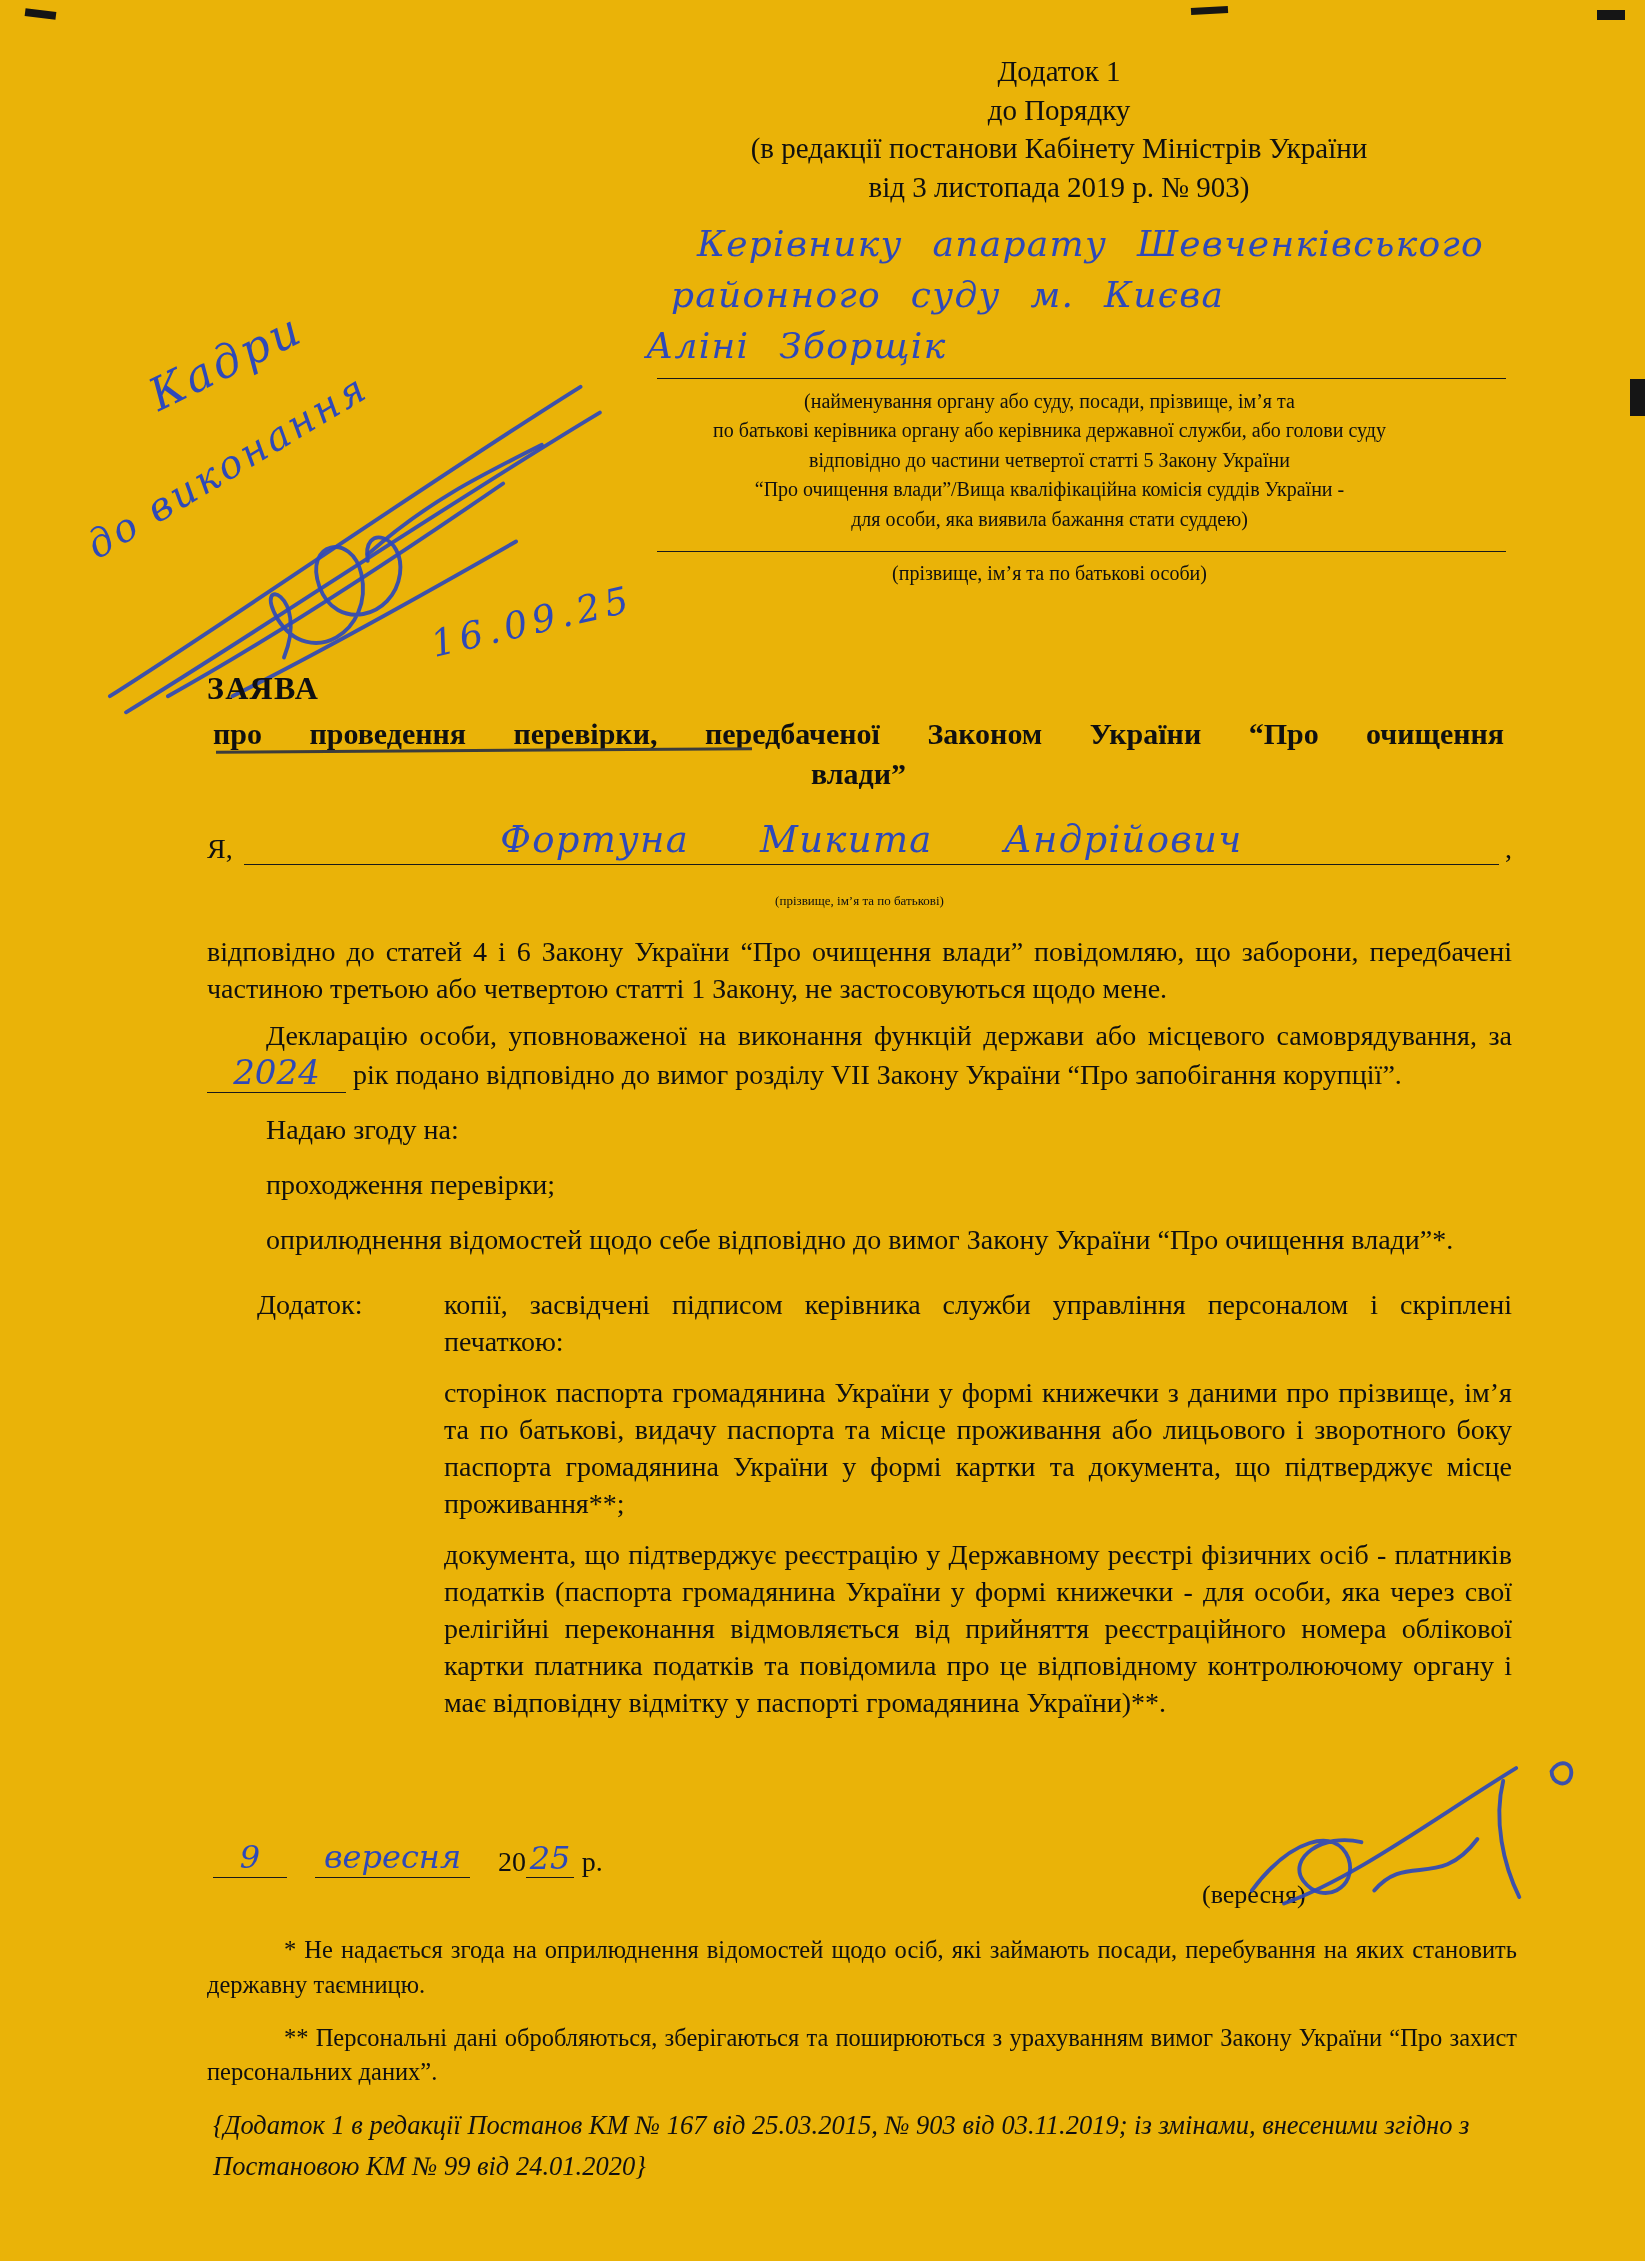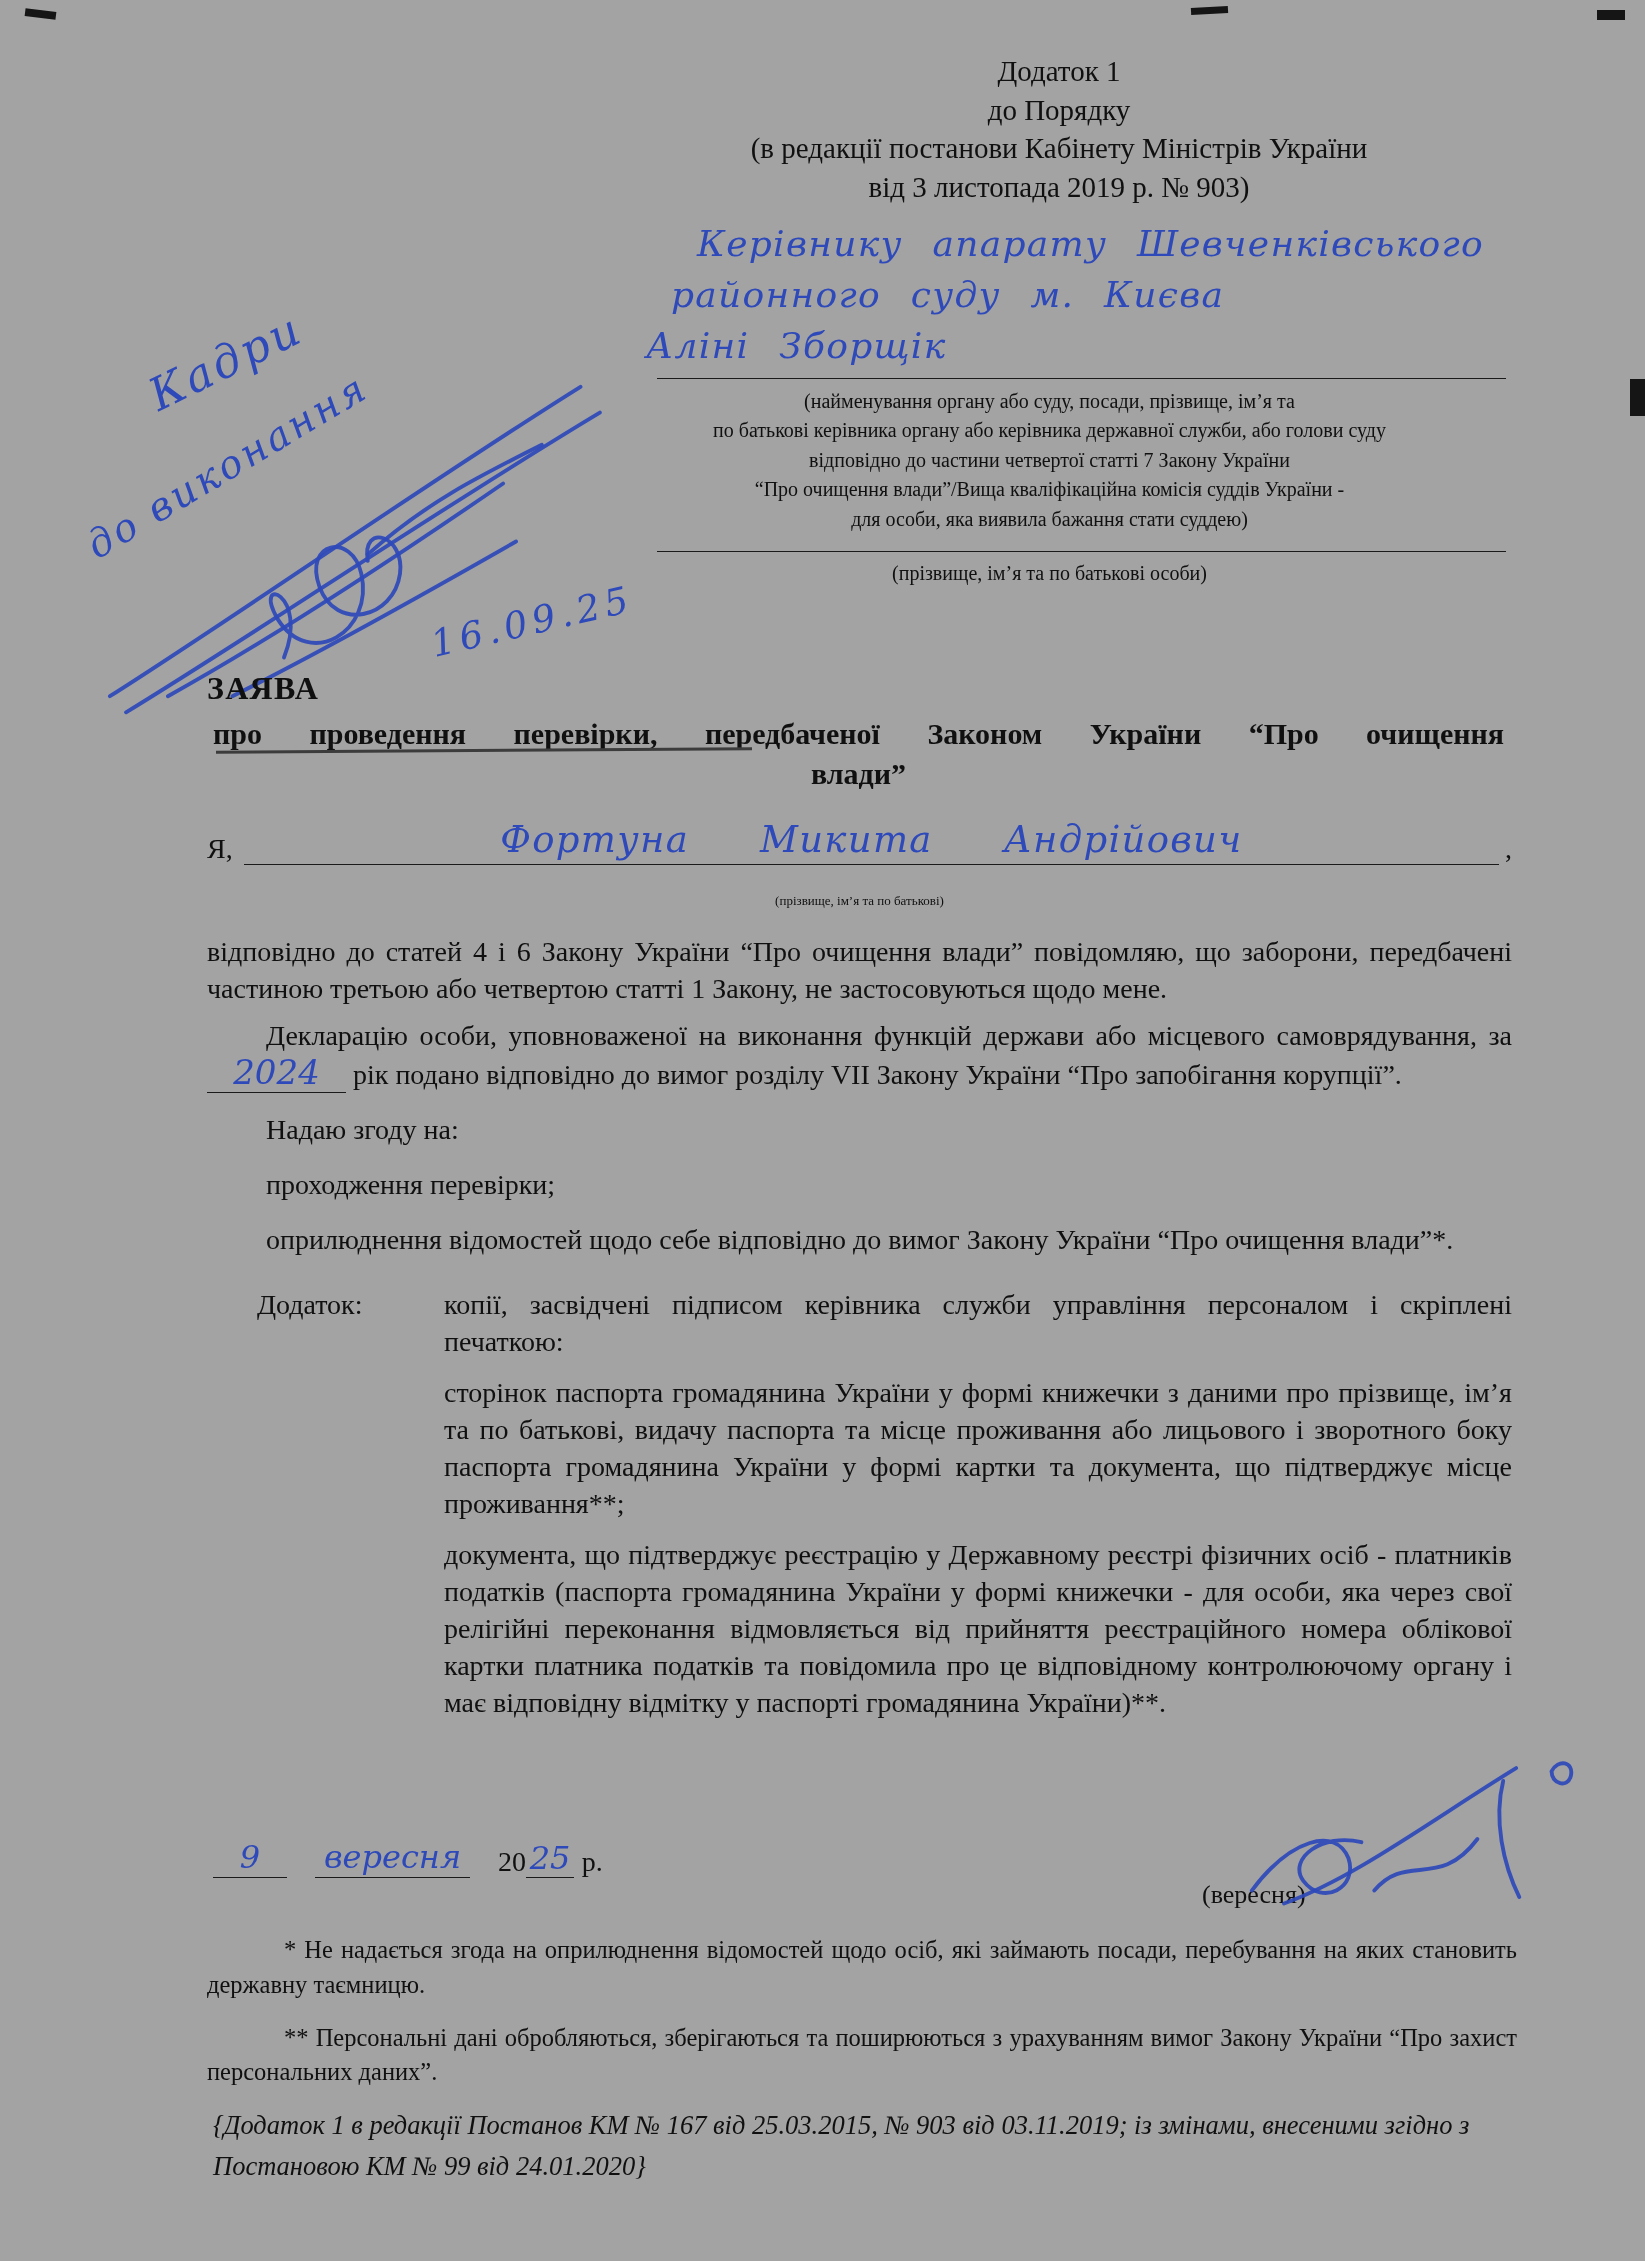--- a/index.html
+++ b/index.html
@@ -1,20 +1,20 @@
 <!DOCTYPE html>
 <html style="--ink: #2e49b9;font-size:10.3px"><head>
 <meta charset="utf-8">
 <style>
   :root { --ink:#2e49b9; }
   * { margin:0; padding:0; box-sizing:border-box; }
   html,body { background:#6f6f6f; }
   .page {
     position:relative; width:1646px; height:2261px; margin:0 auto;
-    background:#a3a3a3; color:#101010; overflow:hidden;
+    background:#eab308; color:#101010; overflow:hidden;
     font-family:"Liberation Serif", serif; font-size:28px;
   }
   
   .artifact { position:absolute; background:#151515; }
   .a1 { left:24.5px;  top:10.3px;  width:31px; height:8.4px; transform:rotate(7deg); }
   .a2 { left:1191px;top:6.5px;  width:37px; height:7px; transform:rotate(-3deg); }
   .a3 { left:1597px;top:10.3px;  width:28px; height:9.7px; }
   .a4 { left:1630px;top:379px; width:15.5px; height:37px; }
 
   
@@ -111,21 +111,21 @@
   <div class="ann-vyk hw">до виконання</div>
   <div class="ann-date hw">16.09.25</div>
 
   <div class="addressee">
     <div class="hw-line hw l1">Керівнику апарату Шевченківського</div>
     <div class="hw-line hw l2">районного суду м. Києва</div>
     <div class="hw-line hw l3">Аліні Зборщік</div>
     <div class="rule r1"></div>
     <div class="caption">(найменування органу або суду, посади, прізвище, ім’я та</div>
     <div class="caption">по батькові керівника органу або керівника державної служби, або голови суду</div>
-    <div class="caption">відповідно до частини четвертої статті 7 Закону України</div>
+    <div class="caption">відповідно до частини четвертої статті 5 Закону України</div>
     <div class="caption">“Про очищення влади”/Вища кваліфікаційна комісія суддів України -</div>
     <div class="caption">для особи, яка виявила бажання стати суддею)</div>
     <div class="rule r2"></div>
     <div class="caption">(прізвище, ім’я та по батькові особи)</div>
   </div>
 
   <div class="doc-title">ЗАЯВА</div>
   <div class="doc-subtitle">
     <div class="sub1">про проведення перевірки, передбаченої Законом України “Про очищення</div>
     <div class="sub2">влади”</div>

